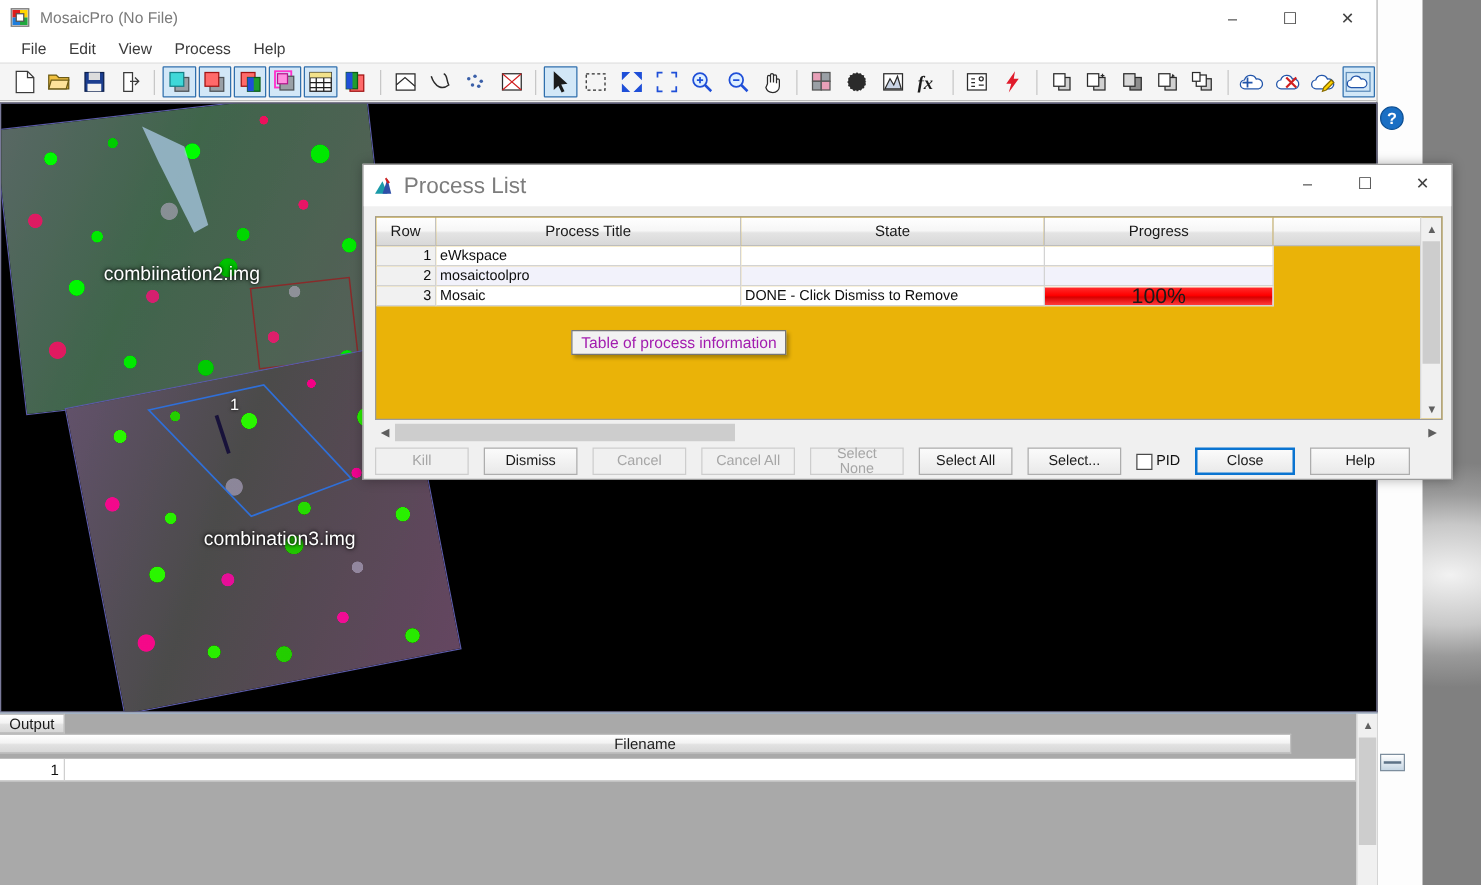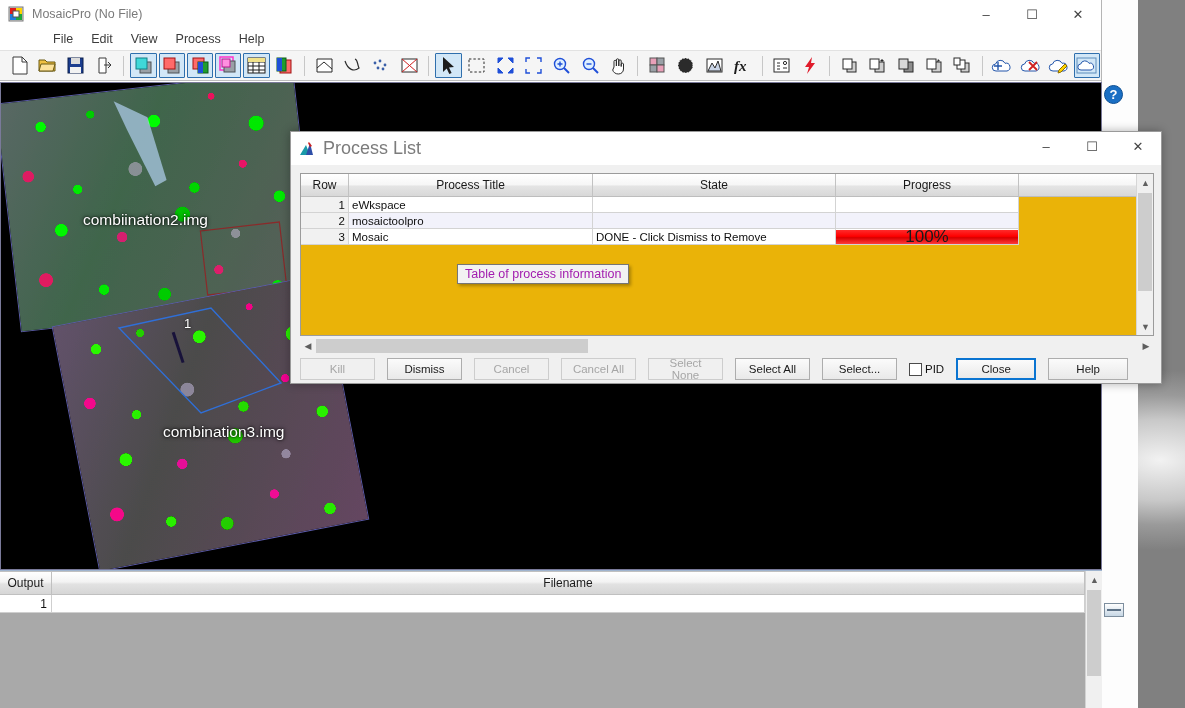--- a/index.html
+++ b/index.html
@@ -51,21 +51,21 @@
   }
   .title-icon { width: 16px; height: 16px; margin-left: 8px; position: relative; }
   .title-text { margin-left: 8px; color: #7a7a7a; font-size: 12.5px; }
   .wbtns { position: absolute; right: 0; top: 0; height: 28px; display: flex; }
   .wbtn {
     width: 46px; height: 28px; display: flex; align-items: center; justify-content: center;
     color: #444; font-size: 13px; background: transparent; border: 0;
     font-family: "Liberation Sans", sans-serif;
   }
 
-  .menubar { height: 22px; background: #ffffff; display: flex; align-items: center; padding-left: 8px; margin-left: 36px; }
+  .menubar { height: 22px; background: #ffffff; display: flex; align-items: center; padding-left: 8px; }
   .menu-item { padding: 2px 9px; color: #3c3c3c; font-size: 12.5px; }
 
   .toolbar {
     height: 31px; background: #f5f5f5;
     border-top: 1px solid #e2e2e2; border-bottom: 1px solid #bdbdbd;
     display: flex; align-items: center; padding-left: 5px; gap: 0px;
   }
   .tb {
     width: 27px; height: 25px; margin: 0 1px;
     display: flex; align-items: center; justify-content: center;
@@ -125,21 +125,21 @@
   .sat-num {
     position:absolute; color:#ffffff; font-size:13px; z-index:6;
     text-shadow: 0 0 3px rgba(0,0,0,.9);
   }
 
   
   .outpanel {
     position: absolute; left: 0; top: 570px; width: 1102px; height: 138px;
     background: #a9a9a9; border-top: 1px solid #9fb4cf;
   }
-  .out-head { display: flex; height: 24px; }
+  .out-head { display: flex; height: 36px; flex-direction: column; }
   .out-hcell {
     background: linear-gradient(180deg,#ffffff 0%,#f3f3f3 45%,#e2e2e2 55%,#d6d6d6 100%);
     border: 1px solid #c0c0c0; border-left: 0;
     display: flex; align-items: center; justify-content: center;
     font-size: 12px; color: #1b1b1b;
   }
   .out-row { display: flex; height: 18px; }
   .out-rcell {
     background: #ffffff; border: 1px solid #cfcfcf; border-top: 0; border-left: 0;
     display: flex; align-items: center; font-size: 12px; color: #111;

